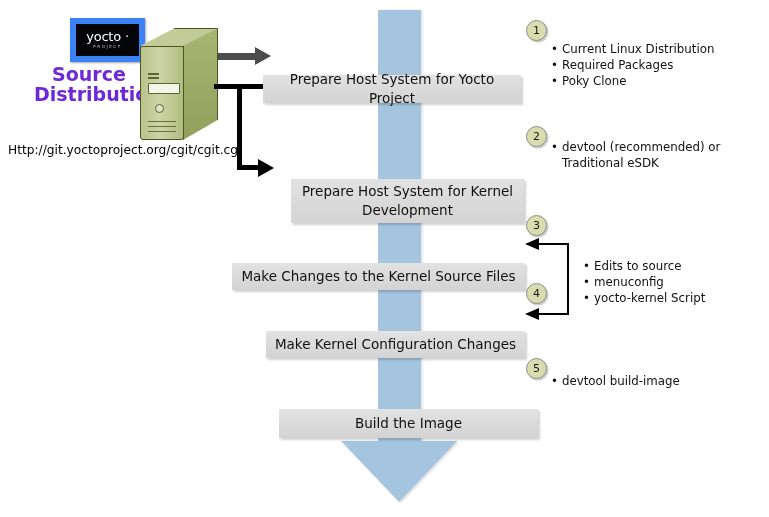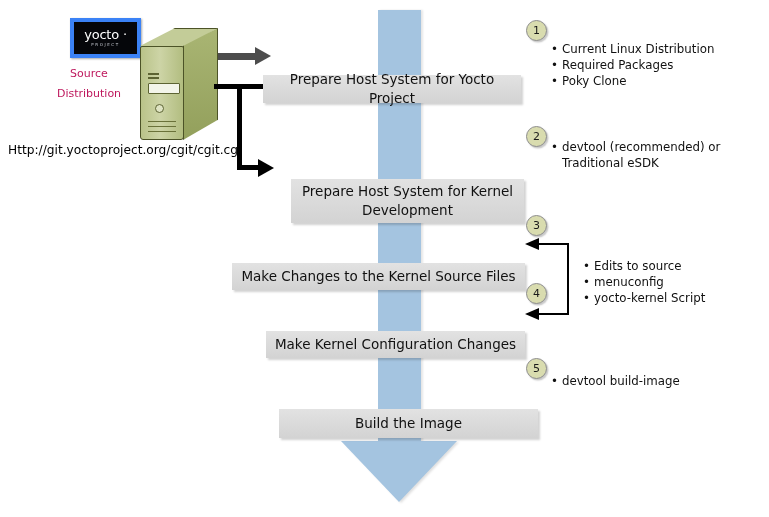--- a/index.html
+++ b/index.html
@@ -39,21 +39,21 @@
   }
 
   
   .yocto-logo {
     position: absolute;
     left: 70px;
     top: 18px;
     width: 63px;
     height: 32px;
     background: #05060a;
-    border: 4px solid #3b82f6;
+    border: 6px solid #3b82f6;
     box-shadow: 1px 1px 2px rgba(0,0,0,0.35);
     display: flex;
     flex-direction: column;
     align-items: center;
     justify-content: center;
   }
   .yocto-word {
     color: #ffffff;
     font-size: 13px;
     line-height: 13px;
@@ -67,24 +67,24 @@
     letter-spacing: 1.6px;
     margin-top: 1px;
   }
 
   .source-label {
     position: absolute;
     left: 34px;
     top: 64px;
     width: 110px;
     text-align: center;
-    font-size: 11px;
-    font-weight: normal;
+    font-size: 19px;
+    font-weight: bold;
     line-height: 20px;
-    color: #be185d;
+    color: #6d28d9;
   }
   .source-url {
     position: absolute;
     left: 8px;
     top: 143px;
     font-size: 12.2px;
     color: #000000;
     white-space: nowrap;
   }
 

